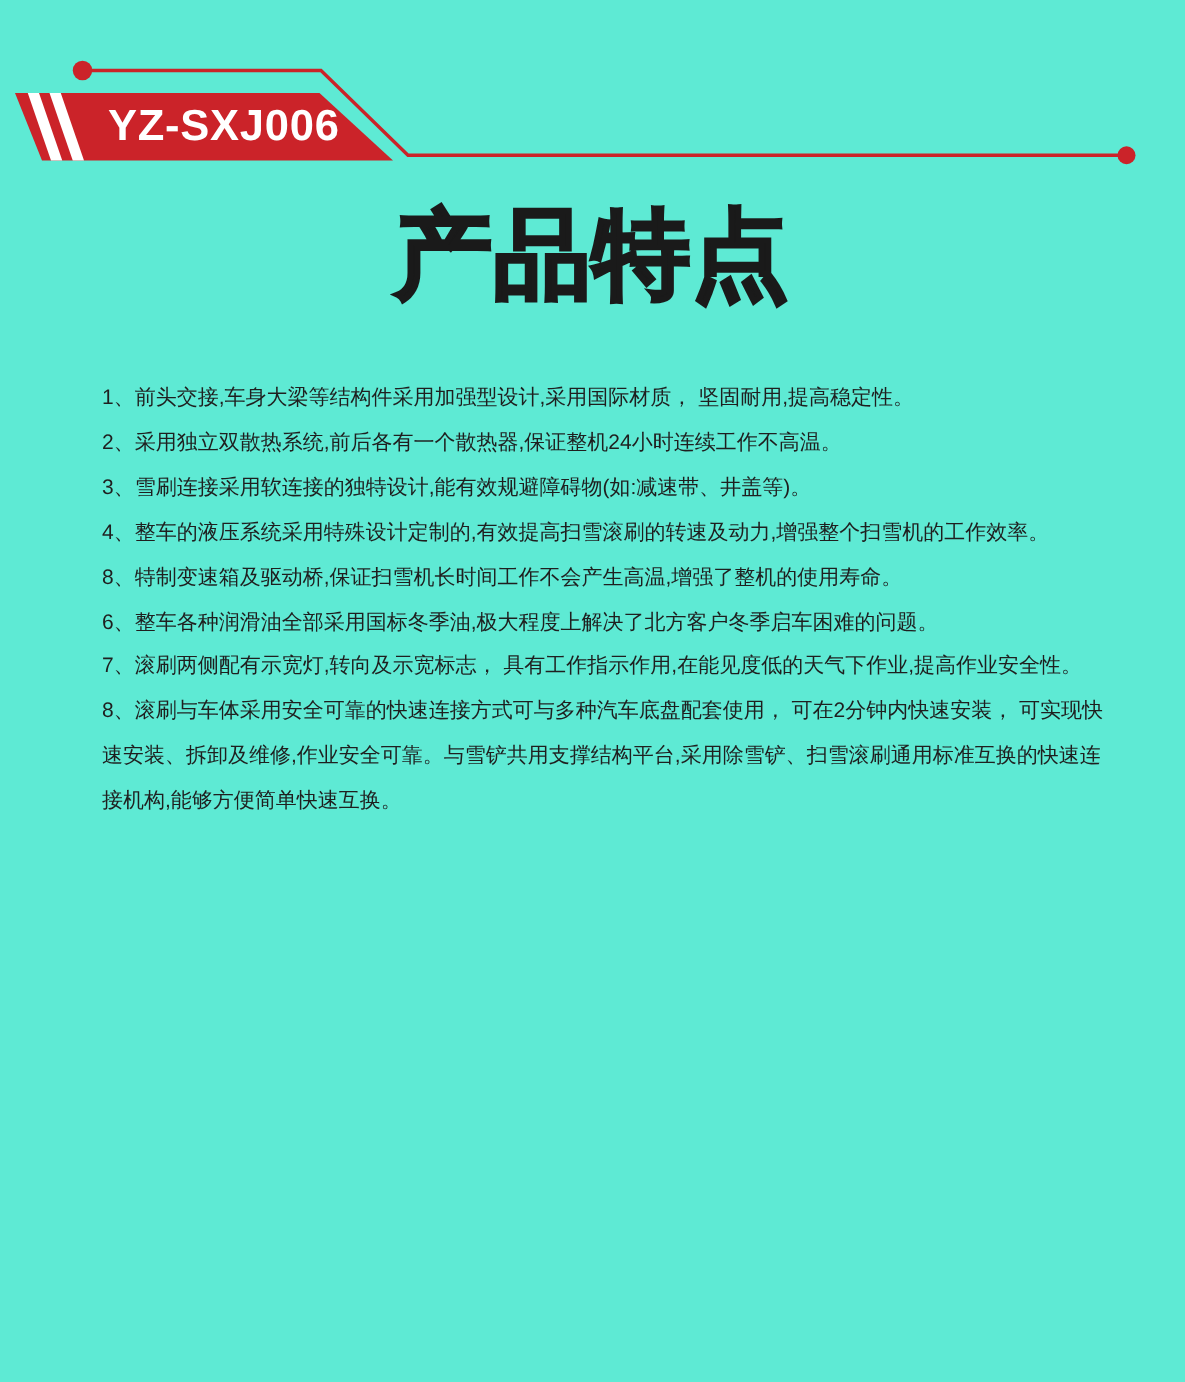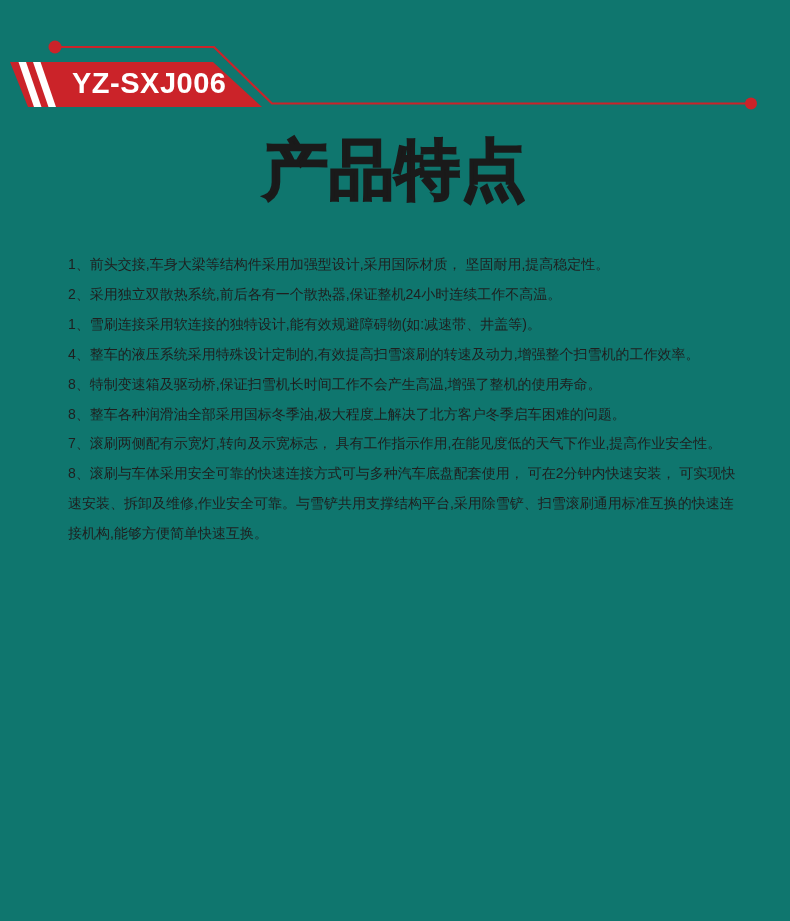--- a/index.html
+++ b/index.html
@@ -4,21 +4,21 @@
 <style>
   html, body { margin: 0; padding: 0; }
   body {
     width: 790px; height: 921px;
     background: #ffffff;
     font-family: "Liberation Sans", "DejaVu Sans", sans-serif;
   }
   .canvas {
     position: relative;
     width: 790px; height: 921px;
-    background: #0f766e;
+    background: #5eead4;
     overflow: hidden;
   }
   .header-svg {
     position: absolute;
     top: 0; left: 0;
     display: block;
   }
   .banner-text {
     font-family: "Liberation Sans", "DejaVu Sans", sans-serif;
     font-weight: bold;
@@ -64,21 +64,21 @@
     <polygon points="18.5,62 26,62 41.5,107 34,107" fill="#ffffff"></polygon>
     <polygon points="33,62 40.5,62 56,107 48.5,107" fill="#ffffff"></polygon>
     <text x="72" y="93" font-size="29" fill="#ffffff" class="banner-text">YZ-SXJ006</text>
   </svg>
 
   <h1 class="page-title">产品特点</h1>
 
   <div class="feature-list">
     <p>1、前头交接,车身大梁等结构件采用加强型设计,采用国际材质， 坚固耐用,提高稳定性。</p>
     <p>2、采用独立双散热系统,前后各有一个散热器,保证整机24小时连续工作不高温。</p>
-    <p>1、雪刷连接采用软连接的独特设计,能有效规避障碍物(如:减速带、井盖等)。</p>
+    <p>3、雪刷连接采用软连接的独特设计,能有效规避障碍物(如:减速带、井盖等)。</p>
     <p>4、整车的液压系统采用特殊设计定制的,有效提高扫雪滚刷的转速及动力,增强整个扫雪机的工作效率。</p>
     <p>8、特制变速箱及驱动桥,保证扫雪机长时间工作不会产生高温,增强了整机的使用寿命。</p>
-    <p>8、整车各种润滑油全部采用国标冬季油,极大程度上解决了北方客户冬季启车困难的问题。</p>
+    <p>6、整车各种润滑油全部采用国标冬季油,极大程度上解决了北方客户冬季启车困难的问题。</p>
     <p>7、滚刷两侧配有示宽灯,转向及示宽标志， 具有工作指示作用,在能见度低的天气下作业,提高作业安全性。</p>
     <p>8、滚刷与车体采用安全可靠的快速连接方式可与多种汽车底盘配套使用， 可在2分钟内快速安装， 可实现快速安装、拆卸及维修,作业安全可靠。与雪铲共用支撑结构平台,采用除雪铲、扫雪滚刷通用标准互换的快速连接机构,能够方便简单快速互换。</p>
   </div>
 
 </div>
 
 </body></html>

